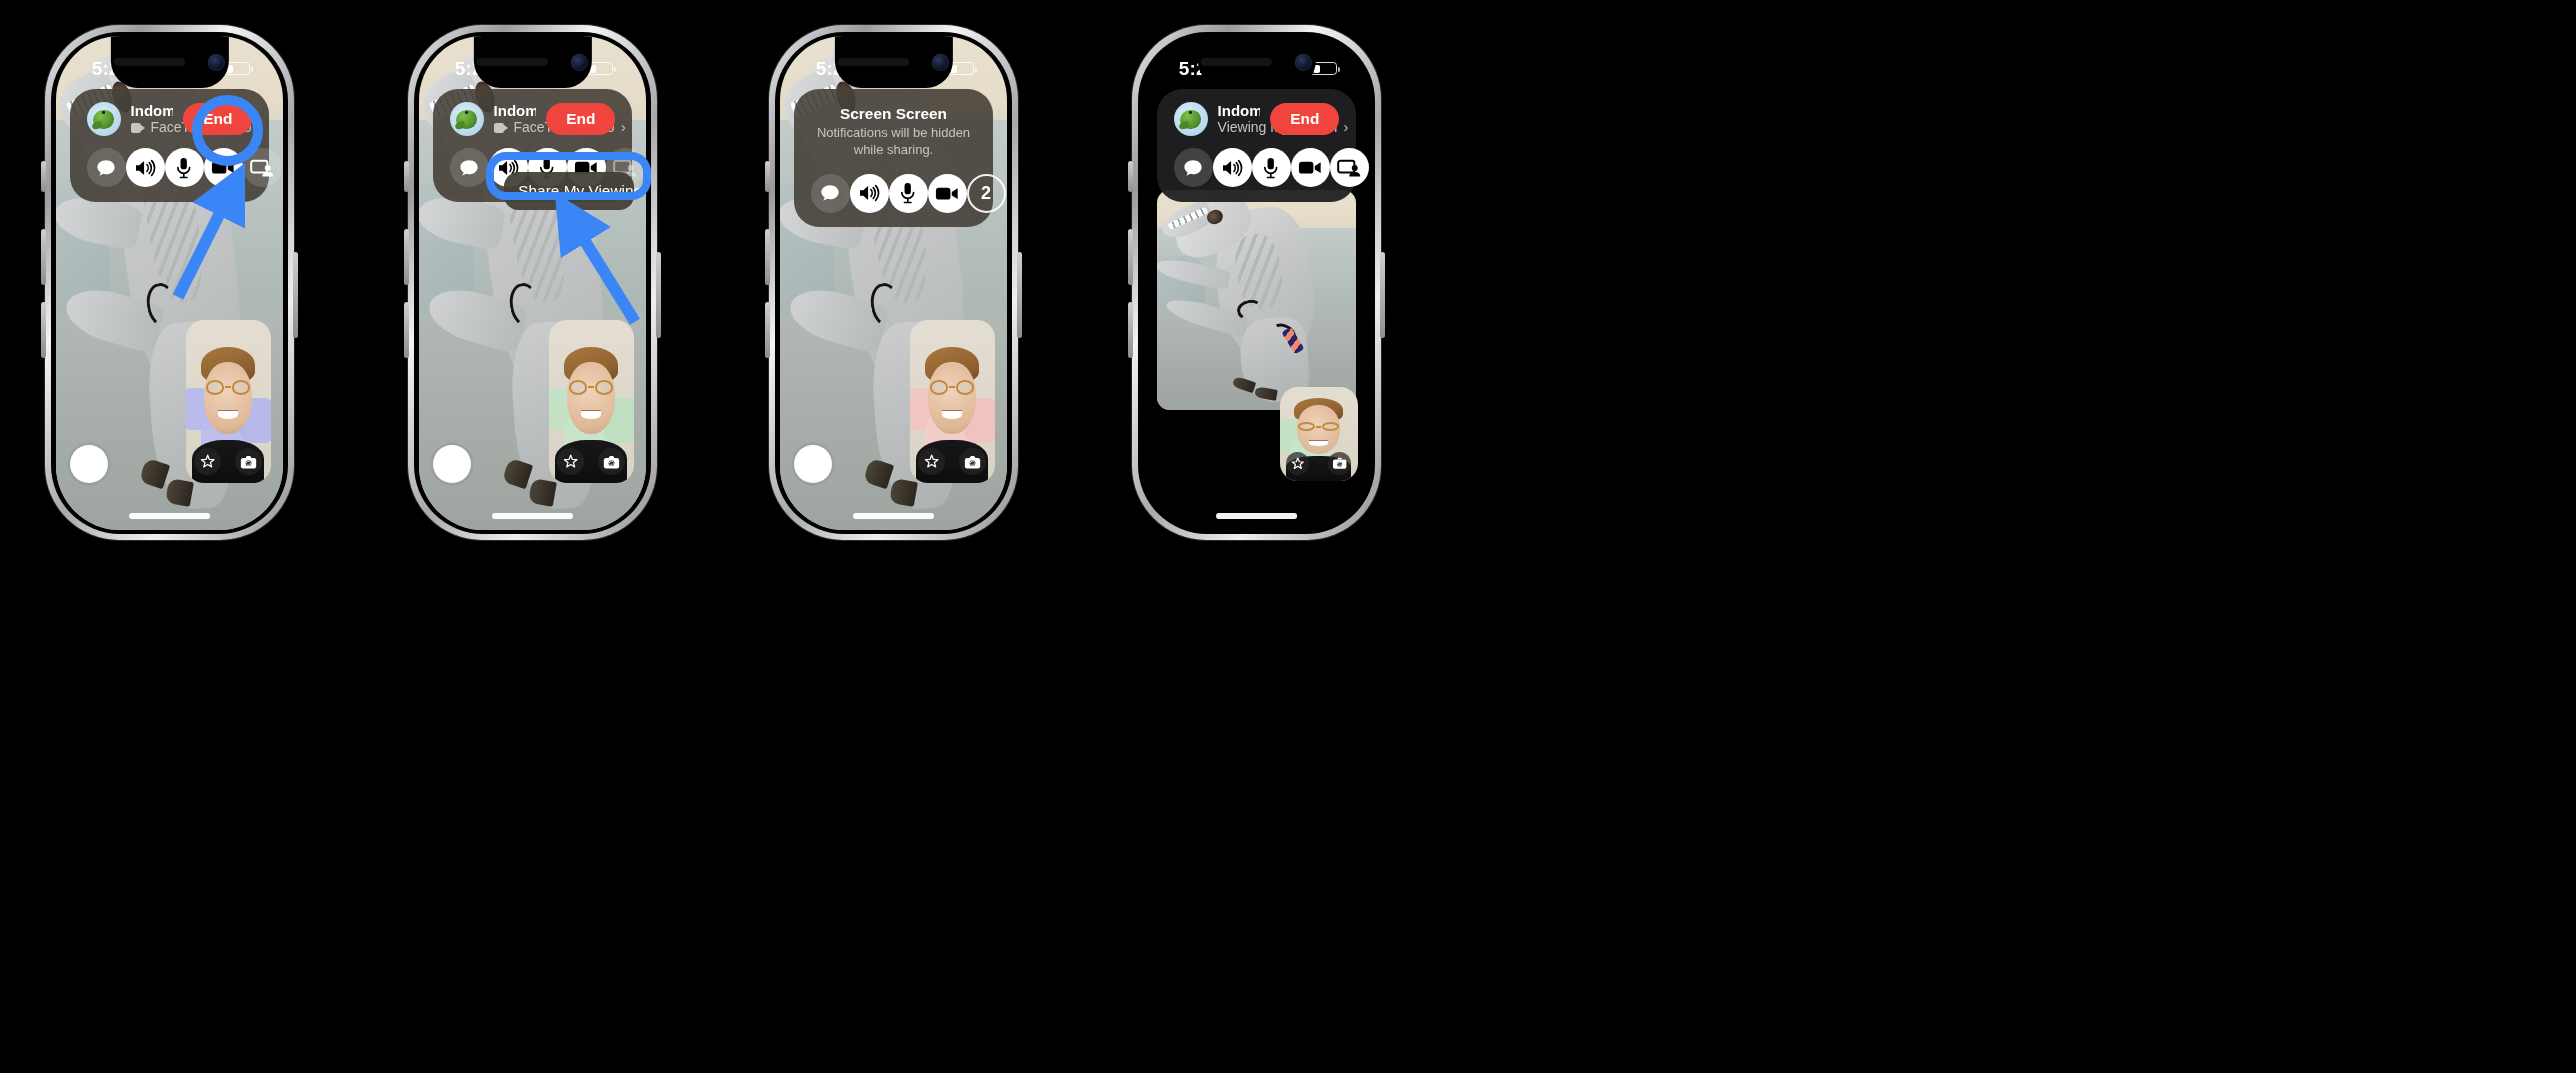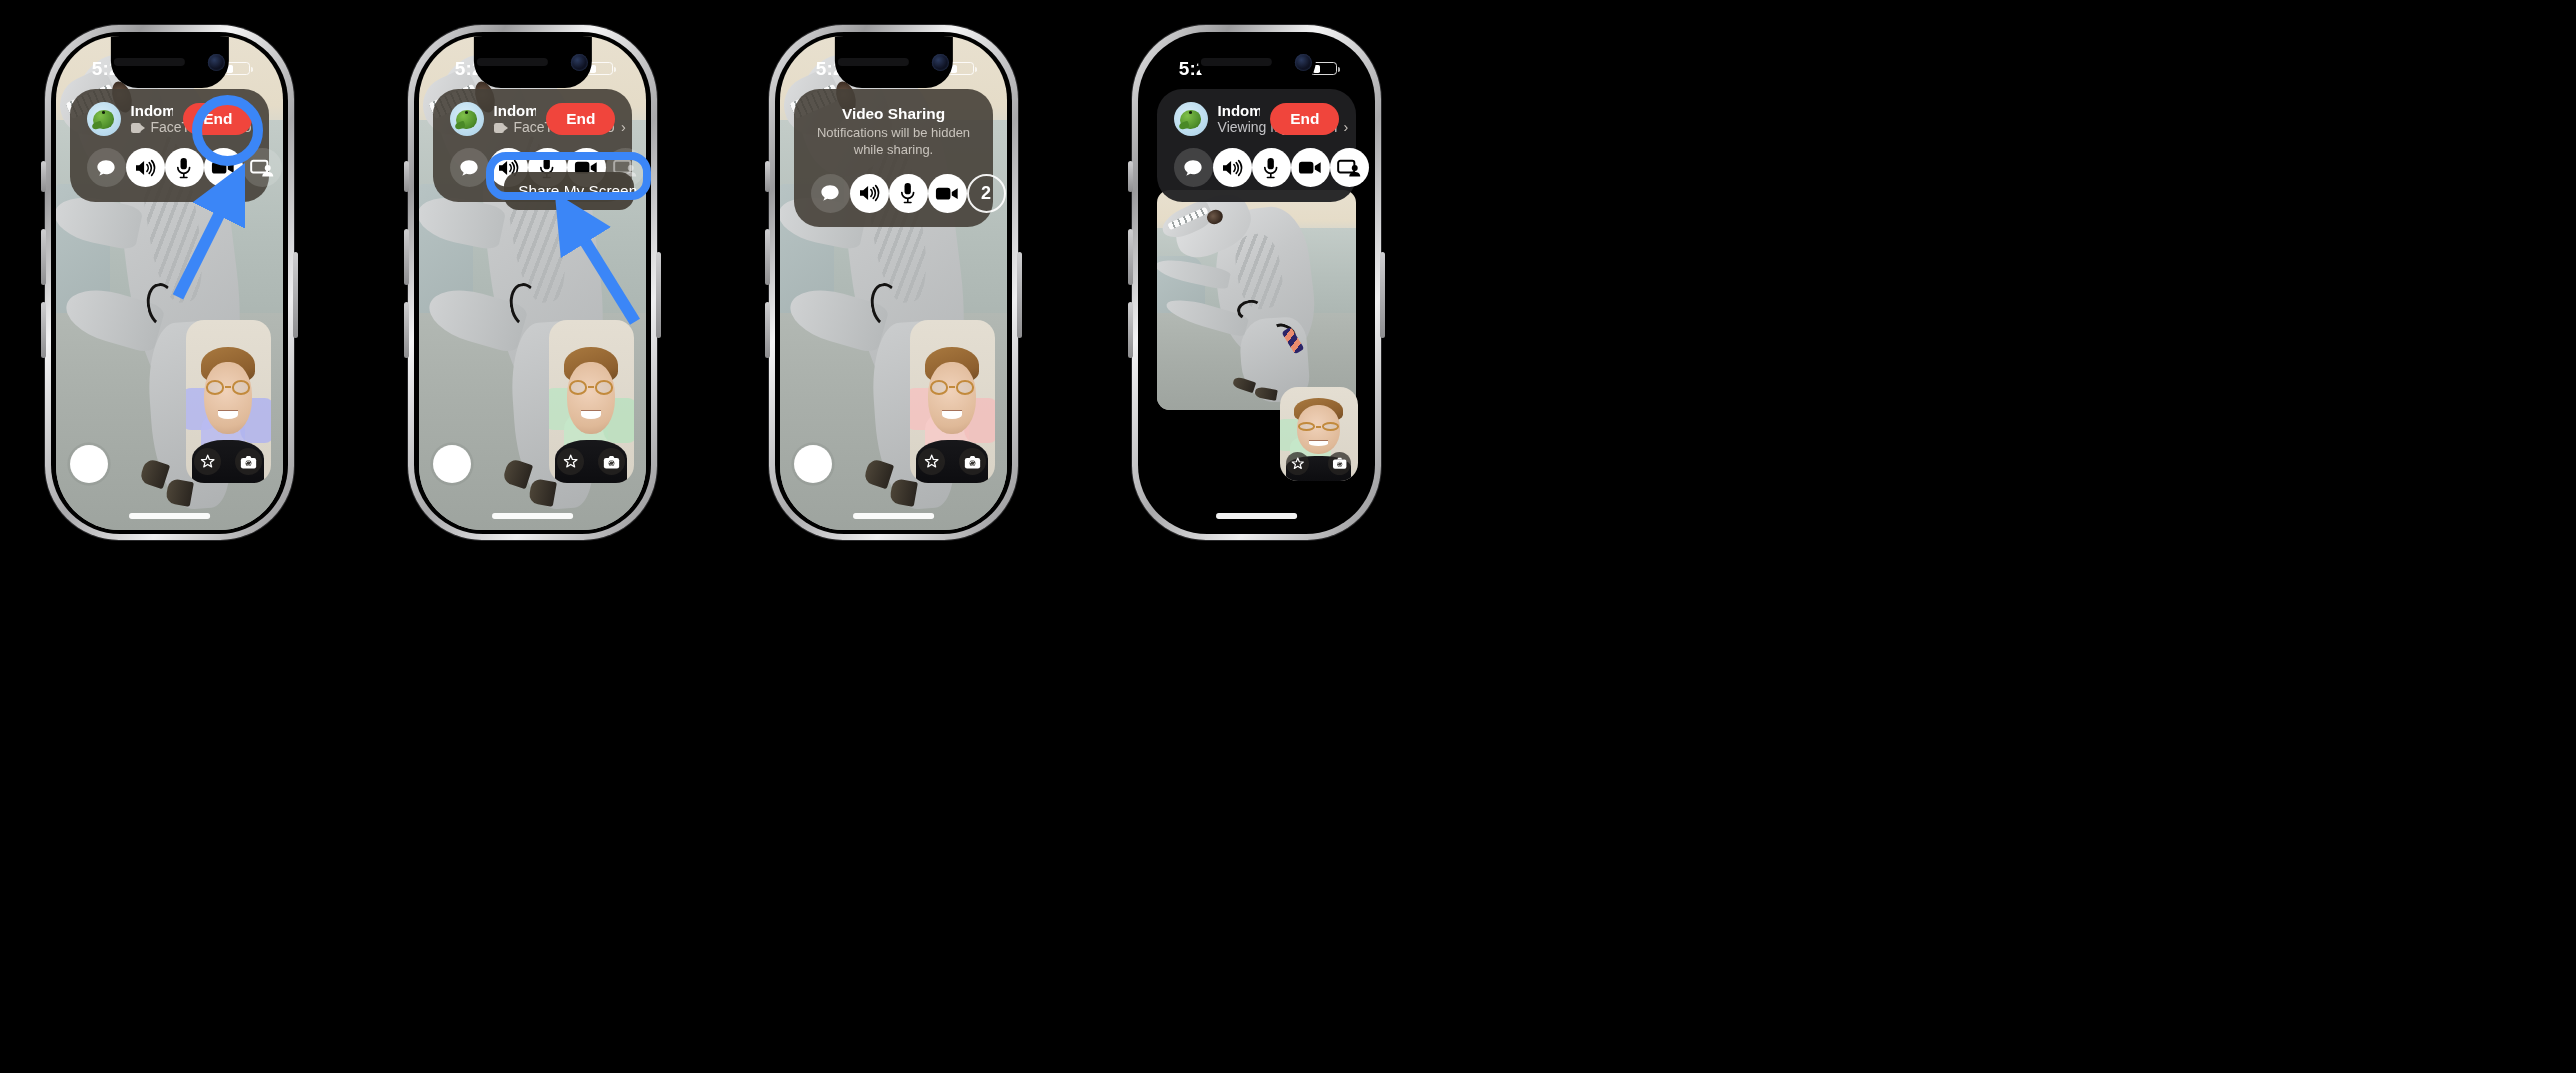--- a/index.html
+++ b/index.html
@@ -701,21 +701,21 @@
               <svg width="23.6" height="18" viewBox="0 0 26 20">
                 <rect x="1.2" y="2" width="18" height="13" rx="2.4" fill="none" stroke="rgba(255,255,255,.45)" stroke-width="2.2"></rect>
                 <circle cx="19.6" cy="10" r="3.3" fill="rgba(255,255,255,.45)"></circle>
                 <path d="M13.5 19.4c0-3.4 2.7-5 6.1-5s6.1 1.6 6.1 5z" fill="rgba(255,255,255,.45)"></path>
               </svg>
             </button>
           </div>
         </div>
 
         <div class="share-menu" style="left:85px; right:12.7px; top:136px;">
-          <span>Share My Screen</span>
+          <span>Share My Viewing</span>
           <svg width="22" height="16.3" viewBox="0 0 26 20">
             <rect x="1.2" y="2" width="18" height="13" rx="2.4" fill="none" stroke="#fff" stroke-width="2.2"></rect>
             <circle cx="19.6" cy="10" r="3.3" fill="#fff"></circle>
             <path d="M13.5 19.4c0-3.4 2.7-5 6.1-5s6.1 1.6 6.1 5z" fill="#fff"></path>
           </svg>
         </div>
 
         <div class="pip" style="right:12.7px; bottom:47px; width:85px; height:163px;">
           <div class="pbg">
             <div class="blob" style="left:-8%; top:42%; width:46%; height:26%; background:#bfe3c4;"></div>
@@ -816,21 +816,21 @@
                 <path d="M.9 4a13.3 13.3 0 0 1 18.2 0l-1.5 1.7a11.1 11.1 0 0 0-15.2 0z" fill="#fff"></path>
               </svg>
             <span class="batt">
                 <span class="lvl" style="width:34%"></span>
               </span>
           </div>
         </div>
 
         <div class="ft-panel">
           <div class="ft-sharing-head">
-            <div class="ft-sharing-title">Video Sharing</div>
+            <div class="ft-sharing-title">Screen Screen</div>
             <div class="ft-sharing-note">Notifications will be hidden while sharing.</div>
           </div>
 
           <div class="ft-actions">
             <button class="ctrl dim">
               <svg width="20" height="18" viewBox="0 0 22 20">
                   <path d="M11 1.4C5.6 1.4 1.4 4.8 1.4 9c0 2.4 1.4 4.5 3.6 5.9-.2 1.3-.9 2.6-1.8 3.5 1.8-.2 3.5-1 4.6-1.9 1 .3 2.1.5 3.2.5 5.4 0 9.6-3.4 9.6-7.9S16.4 1.4 11 1.4z" fill="#fff"></path>
                 </svg>
             </button>
             <button class="ctrl">

